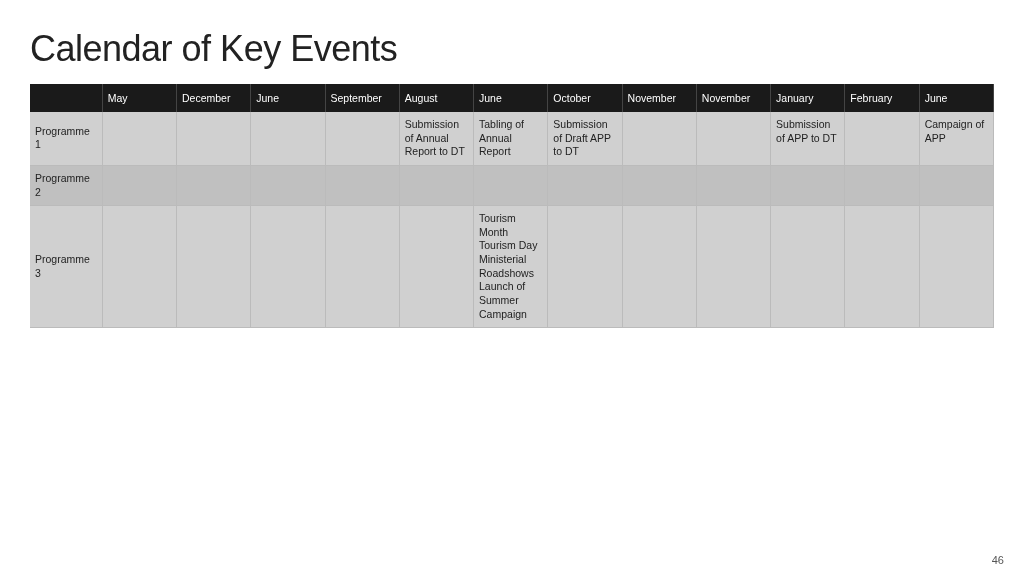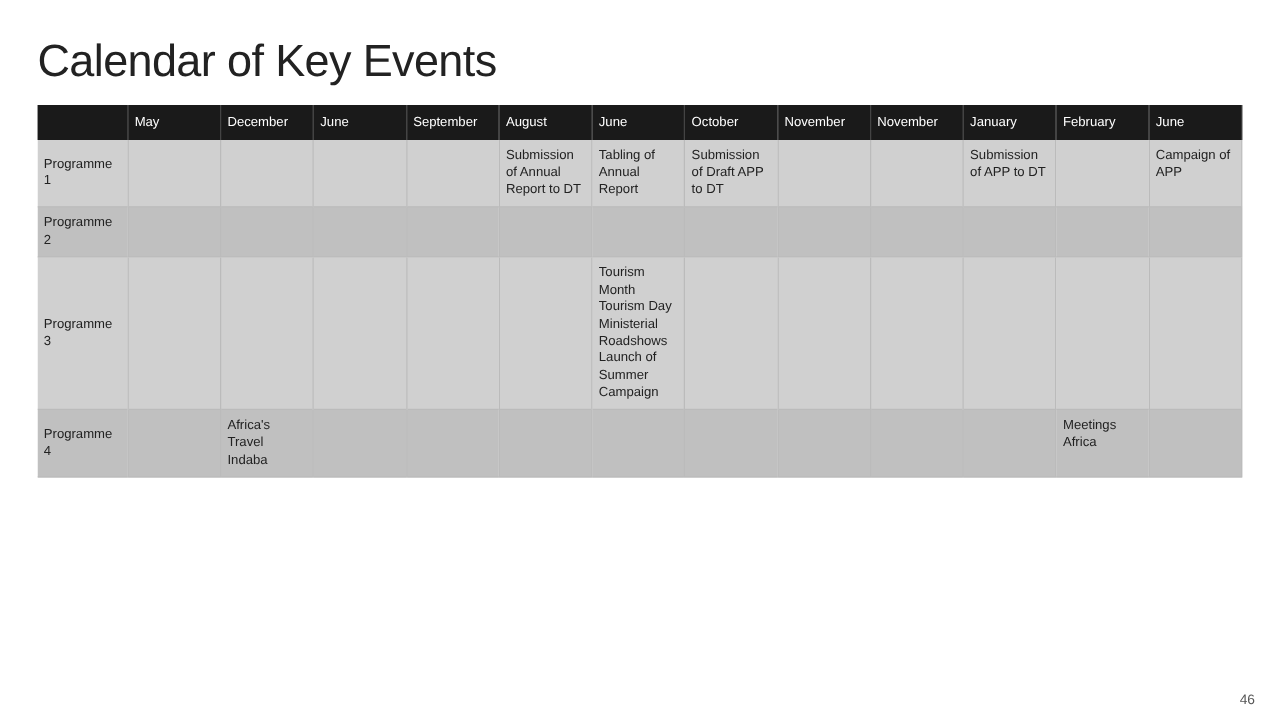--- a/index.html
+++ b/index.html
@@ -145,33 +145,18 @@
             <td></td>
             <td></td>
             <td>Tourism Month<br>Tourism Day<br>Ministerial Roadshows<br>Launch of Summer Campaign</td>
             <td></td>
             <td></td>
             <td></td>
             <td></td>
             <td></td>
             <td></td>
           </tr>
-          <tr>
-            <td>Programme 4</td>
-            <td></td>
-            <td>Africa's Travel Indaba</td>
-            <td></td>
-            <td></td>
-            <td></td>
-            <td></td>
-            <td></td>
-            <td></td>
-            <td></td>
-            <td></td>
-            <td>Meetings Africa</td>
-            <td></td>
-          </tr>
         </tbody>
     </table>
   </div>
 </div>
 
 <div class="page-number">46</div>
 
 </body></html>

